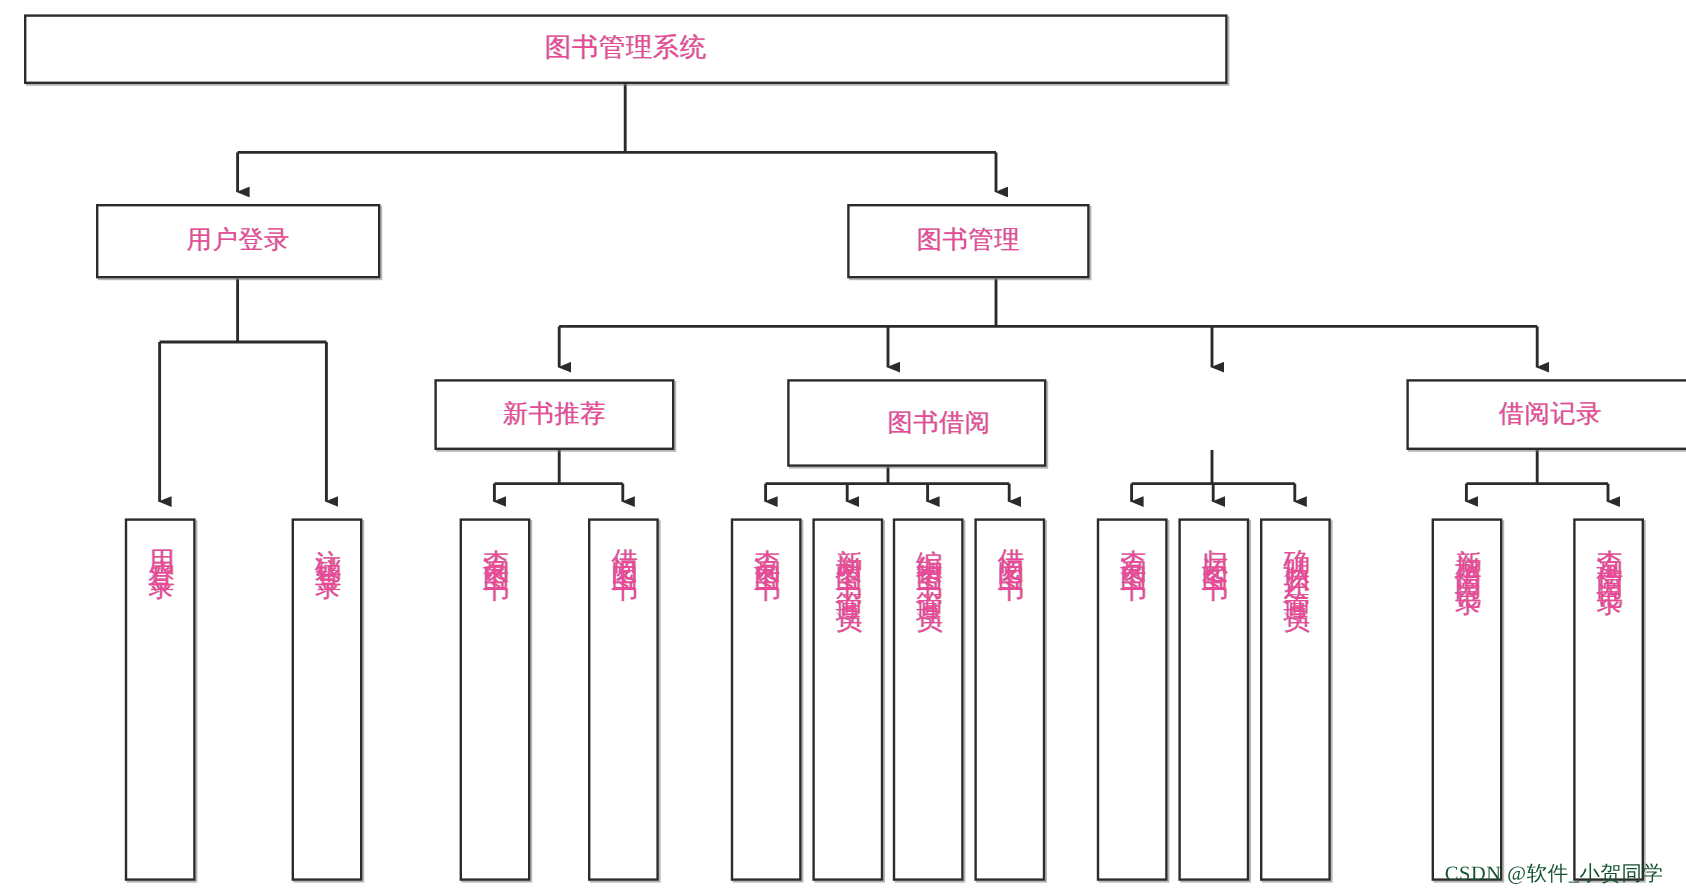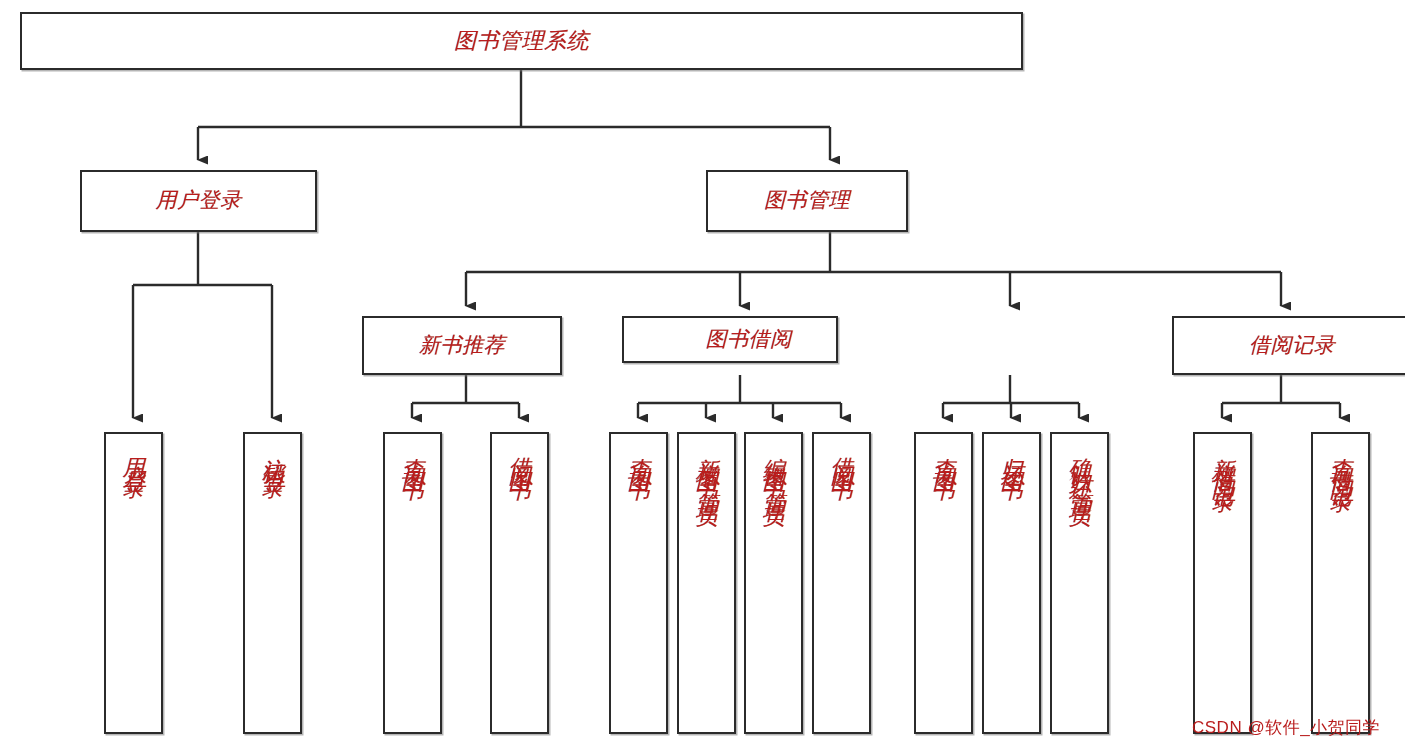--- a/index.html
+++ b/index.html
@@ -35,23 +35,22 @@
     align-items: center;
     justify-content: center;
     color: #222222;
     box-shadow: 1.5px 1.5px 0 rgba(120,120,120,0.55);
   }
   .node .label {
     display: block;
     text-align: right;
     line-height: 1.12;
     letter-spacing: 0.5px;
-    color: #b91c1c;
+    color: #ec4899;
     text-shadow: 0.6px 0 0 rgba(170,120,60,0.45), -0.6px 0 0 rgba(110,150,210,0.40);
-    font-style: italic;
   }
   
   .node.h .label {
     font-size: 21px;
   }
   .node.root .label {
     font-size: 22px;
   }
   
   .node.v {
@@ -63,25 +62,26 @@
     text-orientation: upright;
     font-size: 22px;
     line-height: 1.0;
     letter-spacing: 7px;
     margin: 0 auto;
     white-space: nowrap;
     padding-top: 6px;
   }
   .watermark {
     position: absolute;
-    color: #b91c1c;
+    color: #14532d;
     font-size: 17px;
     letter-spacing: 0.5px;
     white-space: nowrap;
-    font-family: Liberation Sans, sans-serif;
+    font-family: Liberation Serif, serif;
+    margin-left: 12px;
   }
 </style>
 </head>
 <body>
 
 <div id="canvas">
 
   <svg id="edges" viewBox="0 0 1405 747">
     <defs>
       <marker id="arw" markerWidth="9" markerHeight="11" refX="4.5" refY="10" orient="auto" markerUnits="userSpaceOnUse">
@@ -139,21 +139,21 @@
   <div class="node h" style="left:80px; top:170px; width:237px; height:62px;">
     <span class="label">用户登录</span>
   </div>
   <div class="node h" style="left:706px; top:170px; width:202px; height:62px;">
     <span class="label">图书管理</span>
   </div>
 
   <div class="node h" style="left:362px; top:316px; width:200px; height:59px;">
     <span class="label">新书推荐</span>
   </div>
-  <div class="node h" style="left:622px; top:316px; width:216px; height:47px;padding-left:37px;">
+  <div class="node h" style="left:656px; top:316px; width:216px; height:73px;padding-left:37px;">
     <span class="label">图书借阅</span>
   </div>
   <div class="node h" style="left:1172px; top:316px; width:240px; height:59px;">
     <span class="label">借阅记录</span>
   </div>
 
   <div class="node v" style="left:104px; top:432px; width:59px; height:302px;">
     <span class="label">用户登录</span>
   </div>
   <div class="node v" style="left:243px; top:432px; width:59px; height:302px;">

